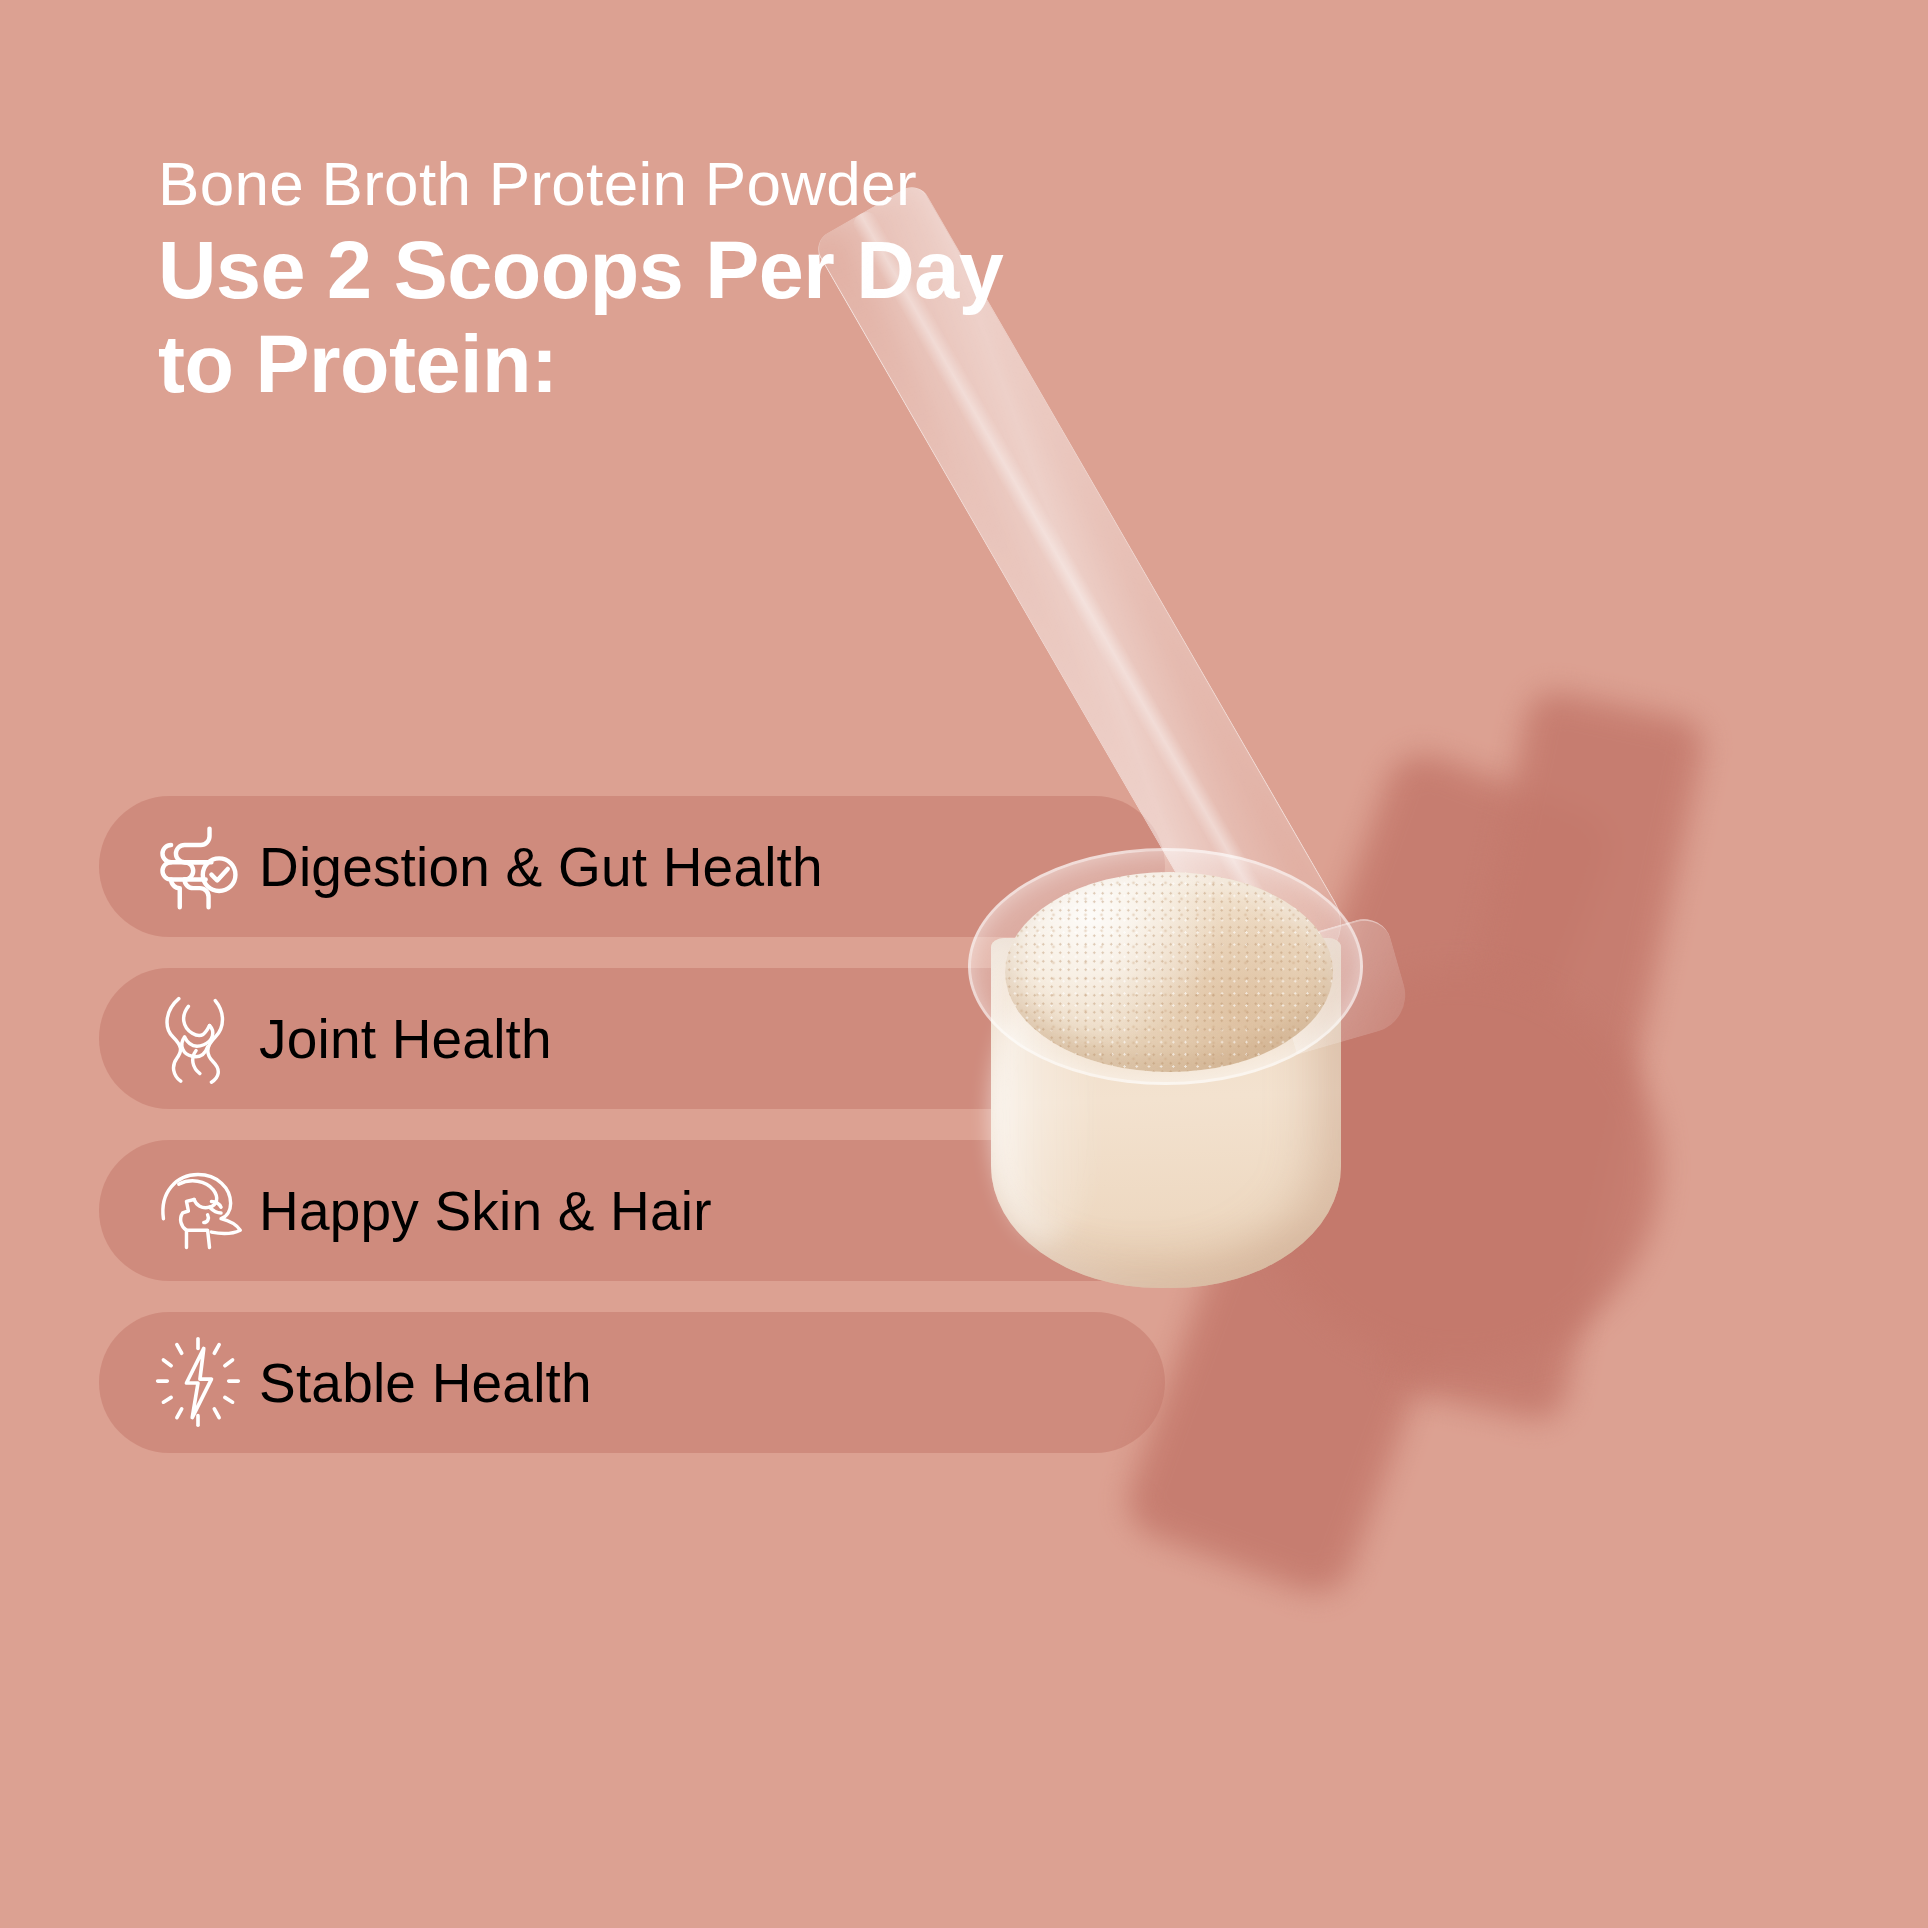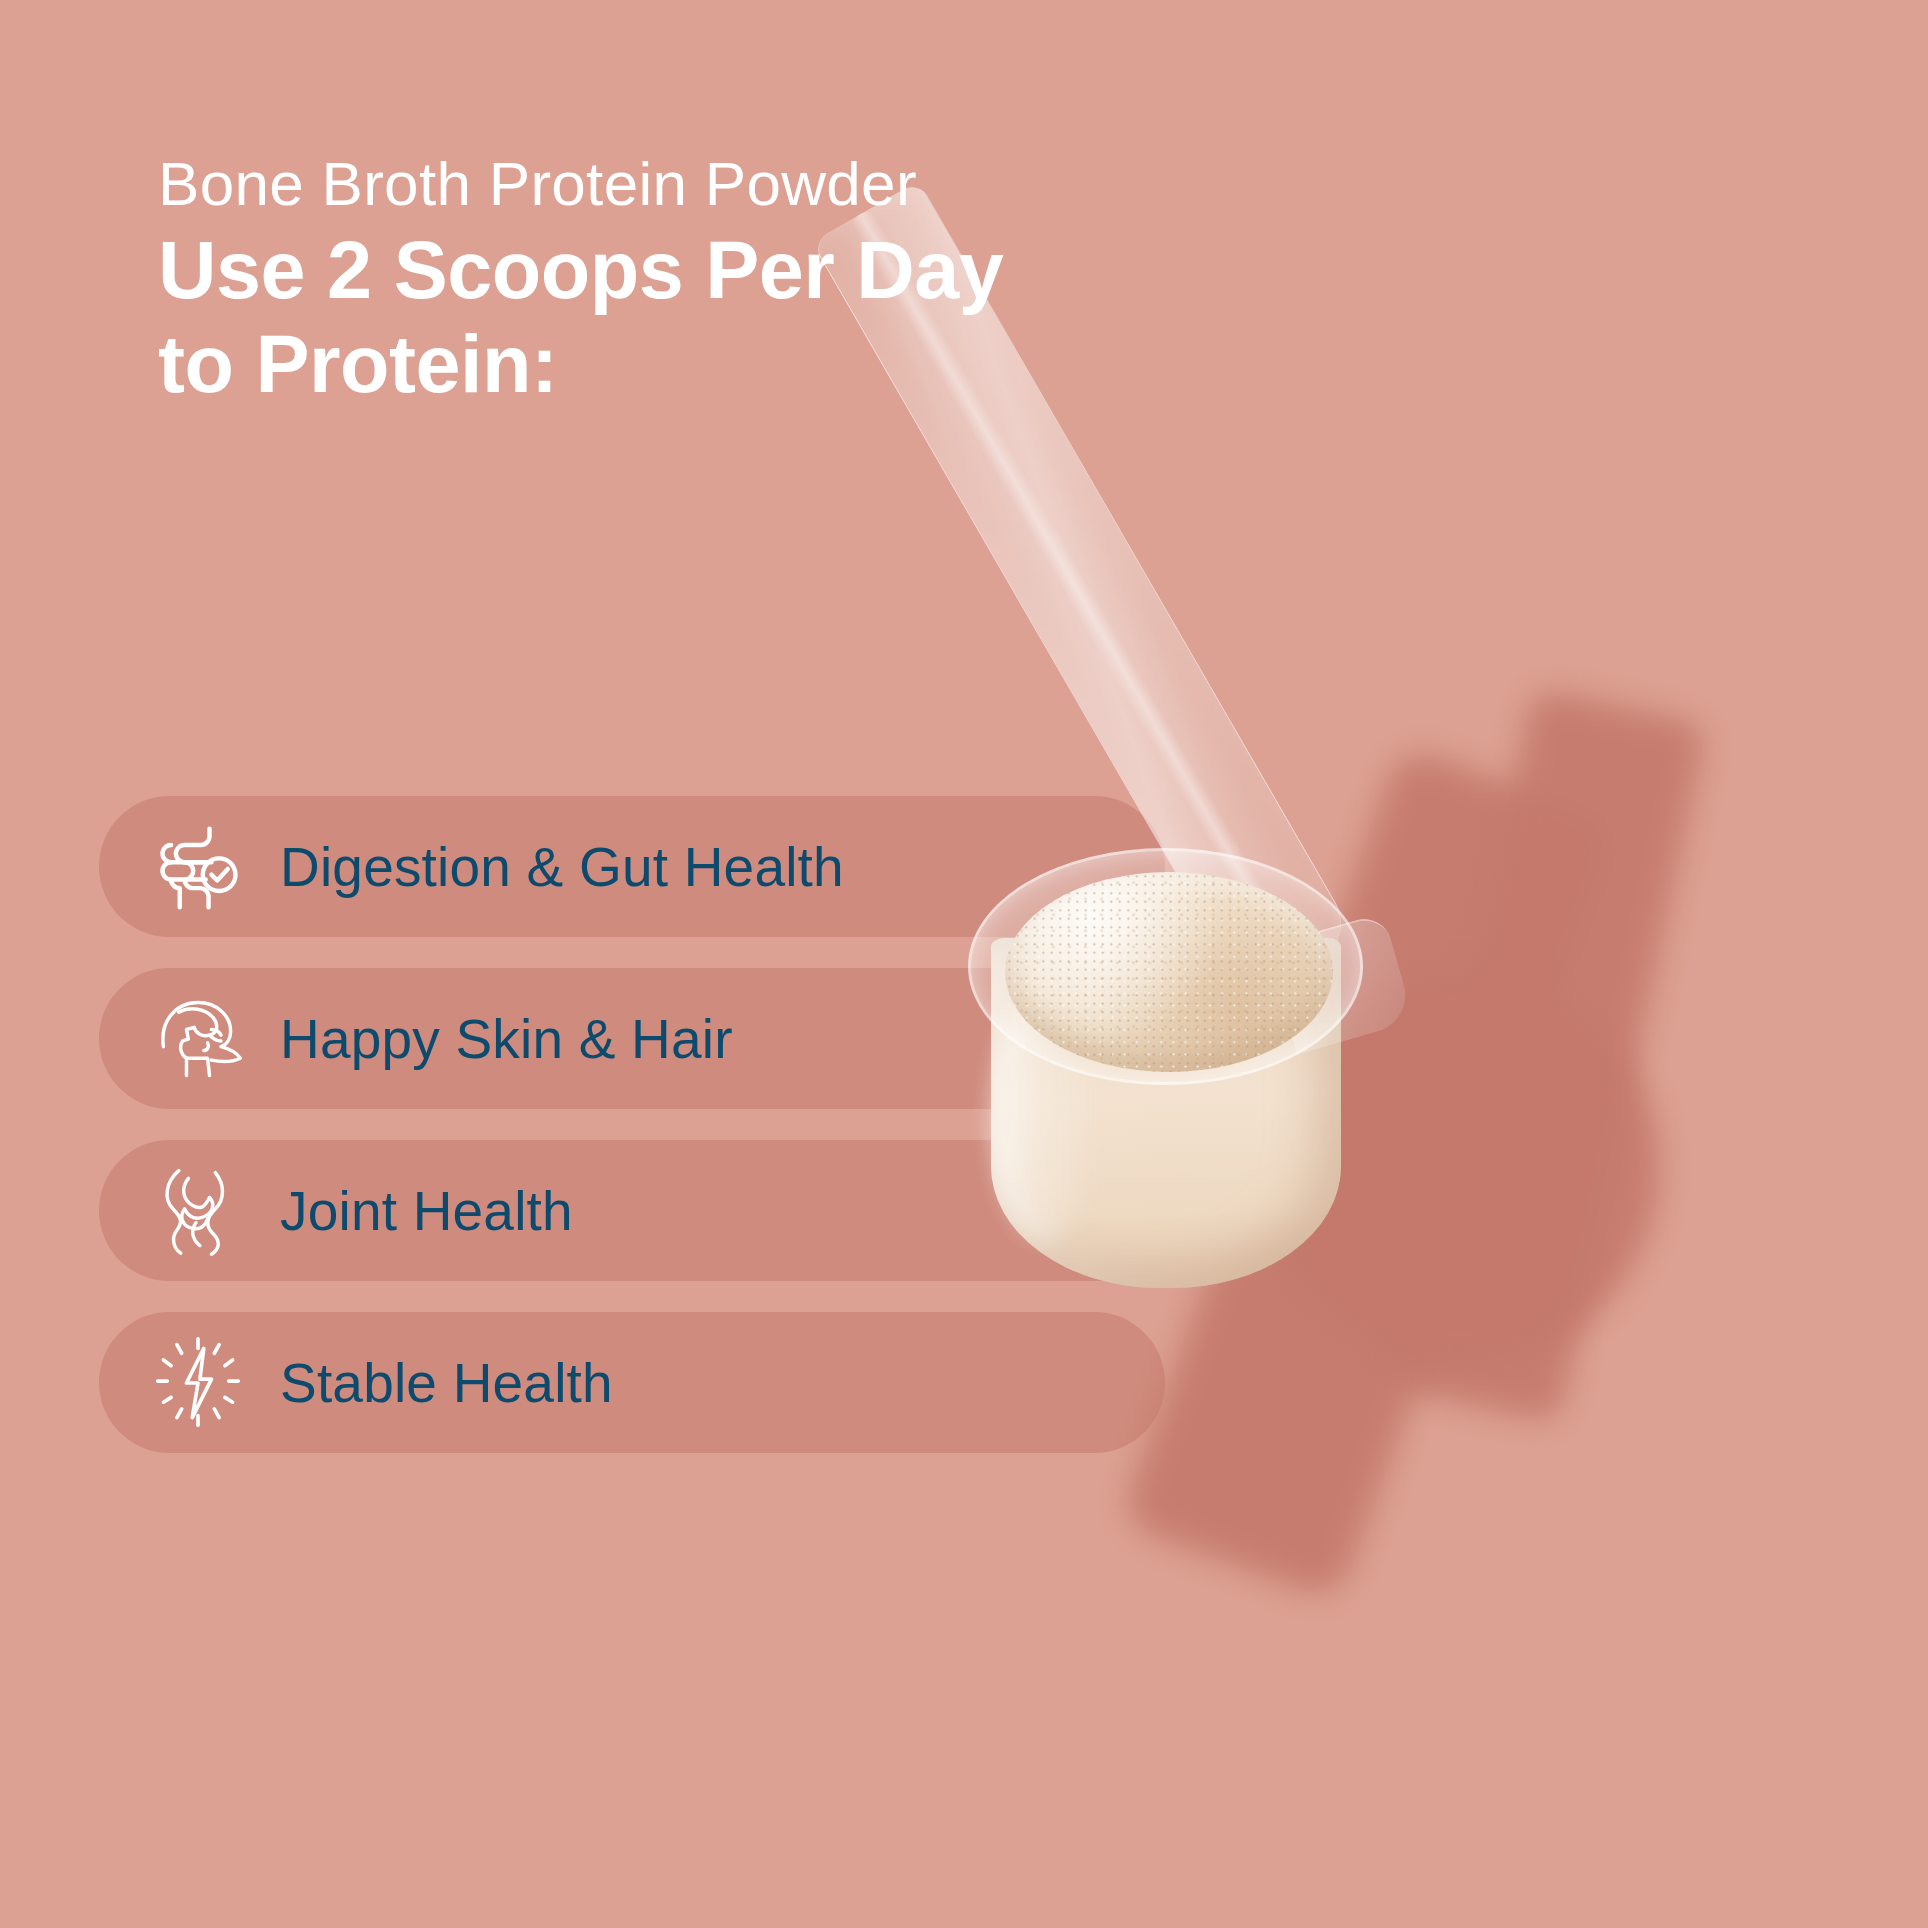--- a/index.html
+++ b/index.html
@@ -71,24 +71,23 @@
     justify-content:center;
   }
   .pill-icon svg {
     width:96px; height:96px;
     display:block;
     overflow:visible;
   }
   .pill-label {
     font-size:55px;
     font-weight:400;
-    color:#0c4a6e;
+    color:#000000;
     letter-spacing:0.2px;
     white-space:nowrap;
-    margin-left:21px;
   }
 
   
   #photo {
     position:absolute;
     right:0; top:405px;
     width:998px; height:1224px;
     pointer-events:none;
   }
 
@@ -250,45 +249,45 @@
           <circle cx="72" cy="58" r="17"></circle>
           <path d="M64 58 L70 64 L81 52"></path>
         </svg>
       </span>
       <span class="pill-label">Digestion &amp; Gut Health</span>
     </div>
 
     <div class="pill">
       <span class="pill-icon">
         <svg viewBox="0 0 100 100" fill="none" stroke="#ffffff" stroke-width="3.6" stroke-linecap="round" stroke-linejoin="round">
+          <path d="M30 8 C16 20 14 38 24 48 C33 57 34 62 28 70 C22 78 24 88 32 94"></path>
+          <path d="M68 10 C78 22 78 38 68 48 C58 58 58 66 66 74 C74 82 72 90 64 95"></path>
+          <path d="M40 16 C32 26 34 38 44 44 C54 50 58 44 62 36"></path>
+          <path d="M62 36 C68 42 66 52 56 56 C46 60 40 56 36 48"></path>
+          <path d="M36 48 C30 56 34 66 44 68 C54 70 58 64 60 58"></path>
+          <path d="M48 62 C42 70 44 80 52 86"></path>
+        </svg>
+      </span>
+      <span class="pill-label">Joint Health</span>
+    </div>
+
+    <div class="pill">
+      <span class="pill-icon">
+        <svg viewBox="0 0 100 100" fill="none" stroke="#ffffff" stroke-width="3.6" stroke-linecap="round" stroke-linejoin="round">
           <path d="M14 58 C10 30 28 12 50 12 C70 12 84 26 84 42 C84 50 80 56 74 58
                    C82 60 90 64 94 70 C86 74 74 74 64 72"></path>
           <path d="M30 22 C42 16 58 18 66 28 C72 36 70 44 62 46 C54 48 48 44 46 38"></path>
           <path d="M46 38 L38 40 L40 50 L34 52 C30 58 32 66 38 70 L38 88"></path>
           <path d="M62 46 C66 50 70 52 74 52"></path>
           <path d="M64 40 C68 40 72 42 74 46"></path>
           <path d="M60 54 C62 58 60 62 56 62"></path>
           <path d="M38 70 L60 70 L62 88"></path>
         </svg>
       </span>
       <span class="pill-label">Happy Skin &amp; Hair</span>
-    </div>
-
-    <div class="pill">
-      <span class="pill-icon">
-        <svg viewBox="0 0 100 100" fill="none" stroke="#ffffff" stroke-width="3.6" stroke-linecap="round" stroke-linejoin="round">
-          <path d="M30 8 C16 20 14 38 24 48 C33 57 34 62 28 70 C22 78 24 88 32 94"></path>
-          <path d="M68 10 C78 22 78 38 68 48 C58 58 58 66 66 74 C74 82 72 90 64 95"></path>
-          <path d="M40 16 C32 26 34 38 44 44 C54 50 58 44 62 36"></path>
-          <path d="M62 36 C68 42 66 52 56 56 C46 60 40 56 36 48"></path>
-          <path d="M36 48 C30 56 34 66 44 68 C54 70 58 64 60 58"></path>
-          <path d="M48 62 C42 70 44 80 52 86"></path>
-        </svg>
-      </span>
-      <span class="pill-label">Joint Health</span>
     </div>
 
 
     <div class="pill">
       <span class="pill-icon">
         <svg viewBox="0 0 100 100" fill="none" stroke="#ffffff" stroke-width="3.8" stroke-linecap="round" stroke-linejoin="round">
           <path d="M56 14 L38 50 L50 50 L44 86 L64 46 L52 46 Z"></path>
           <path d="M50 4 L50 14"></path>
           <path d="M72 10 L67 19"></path>
           <path d="M86 26 L78 32"></path>

